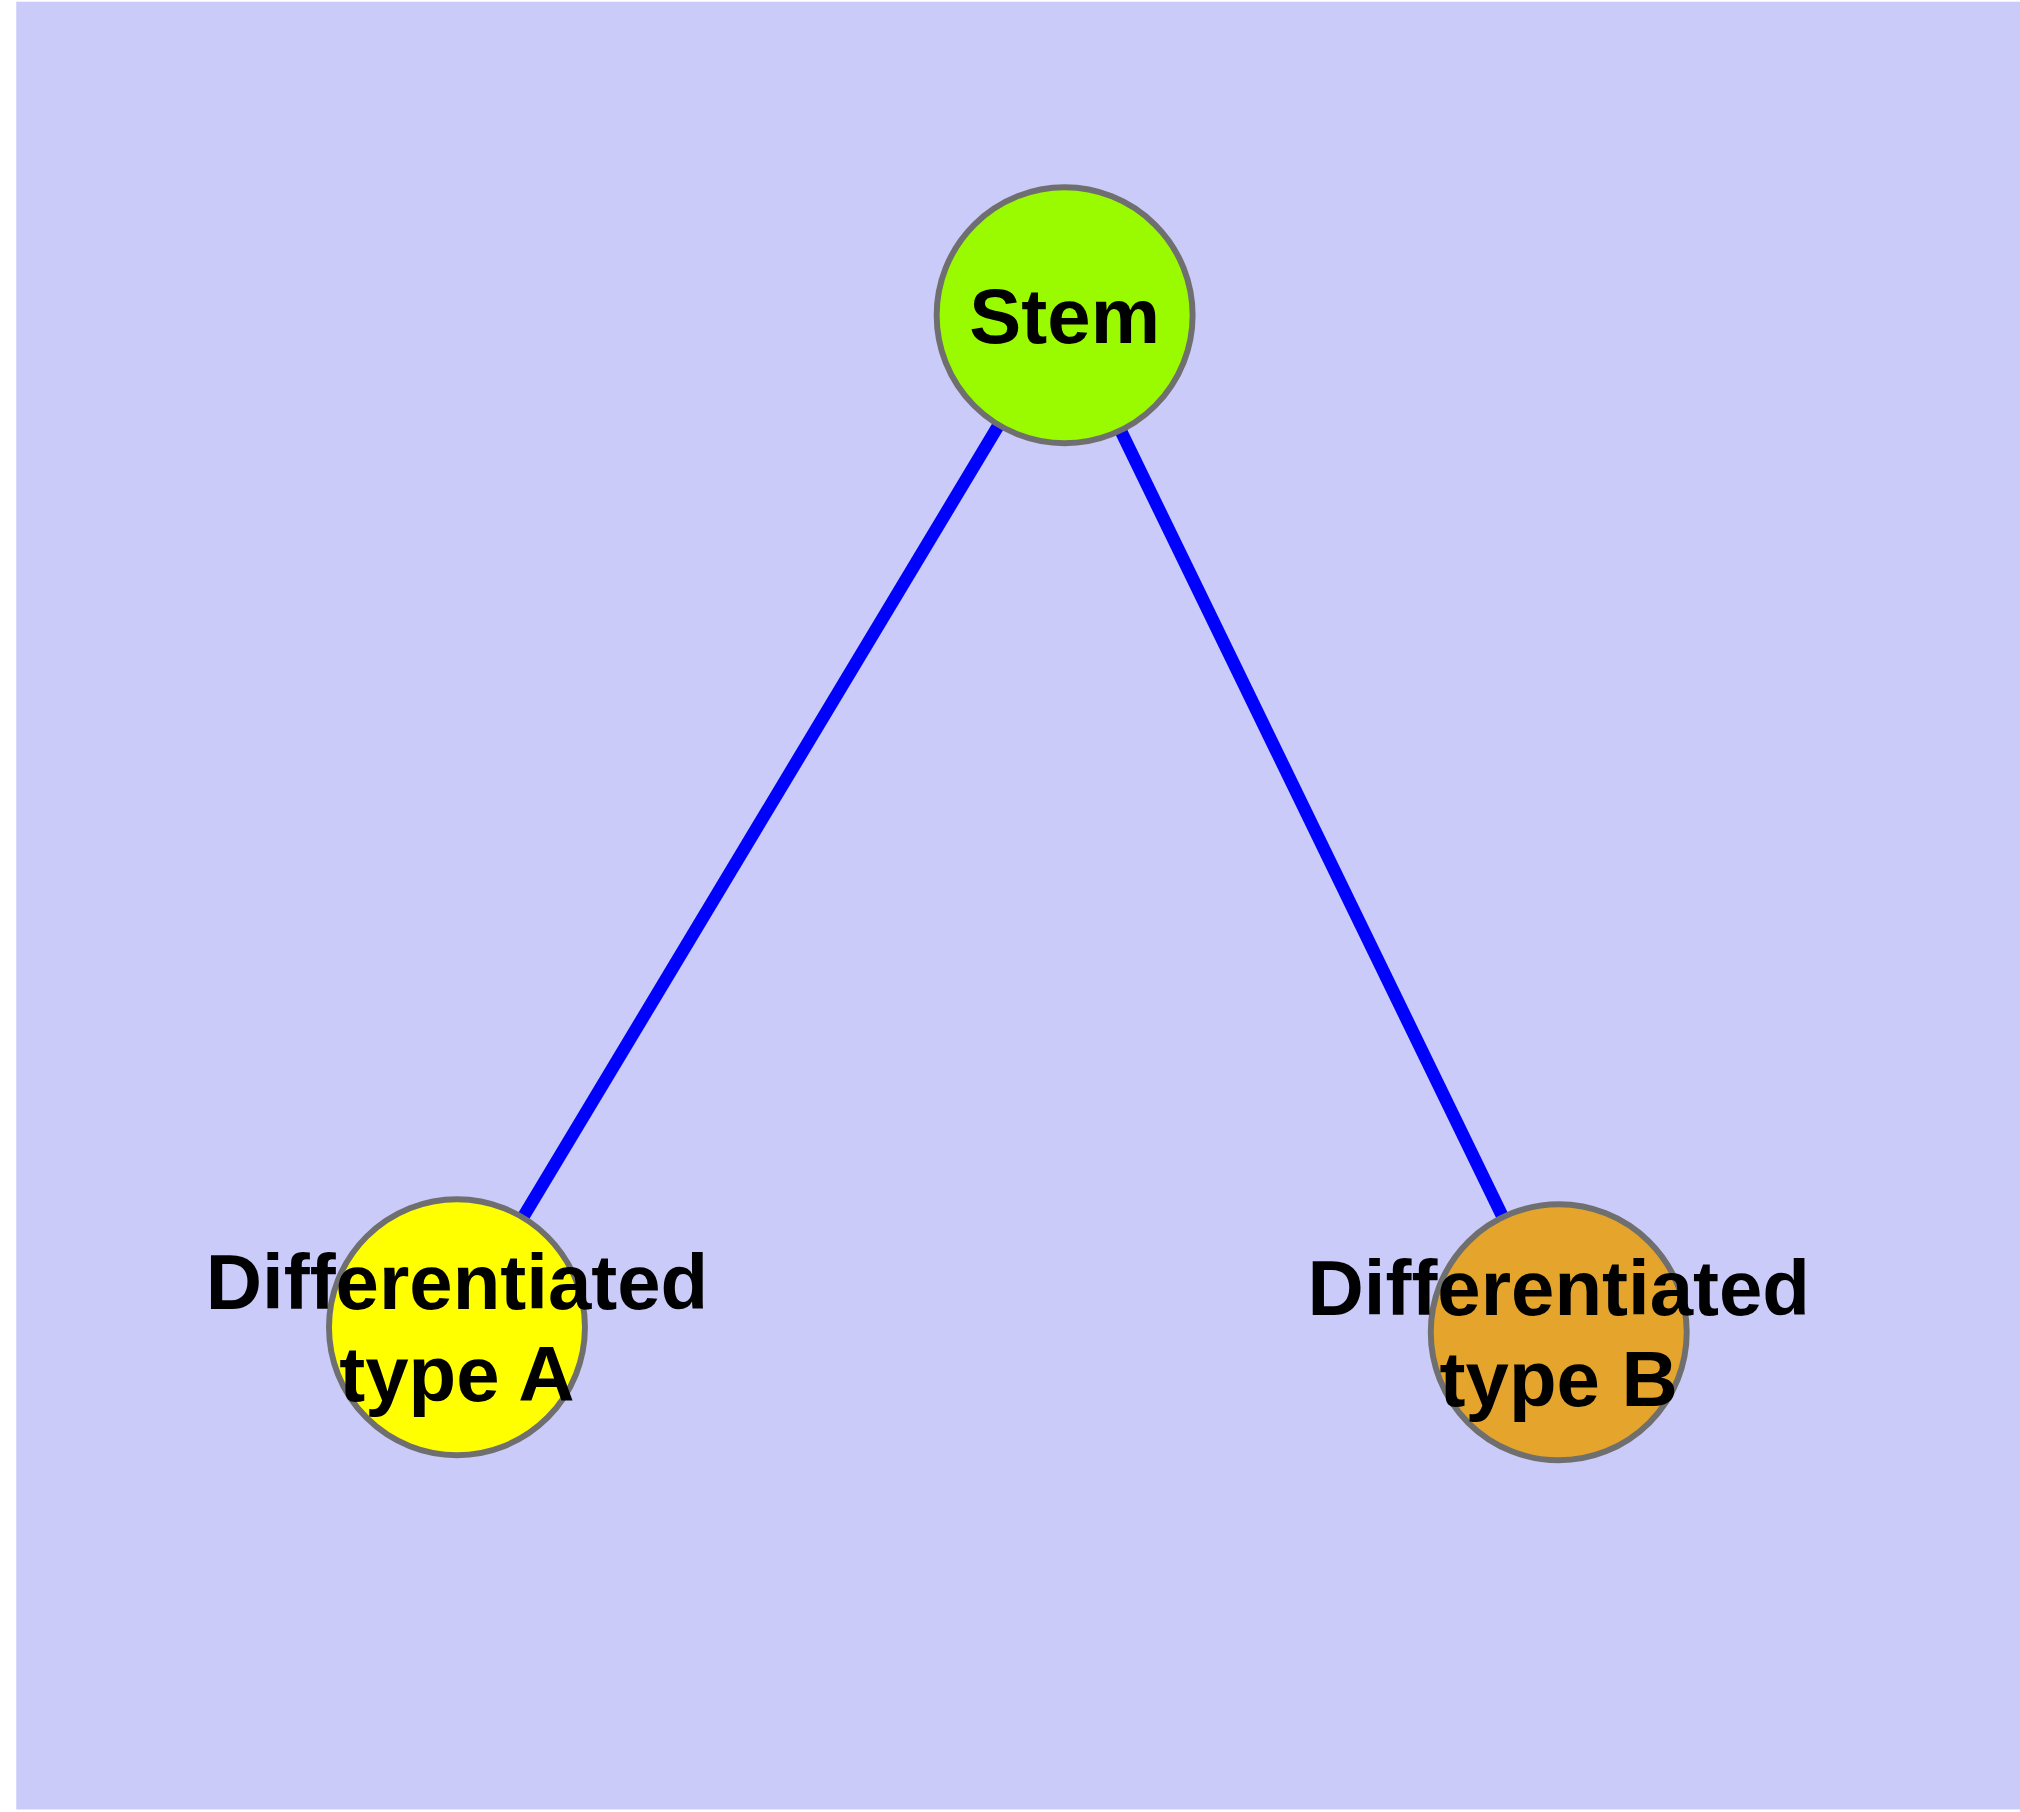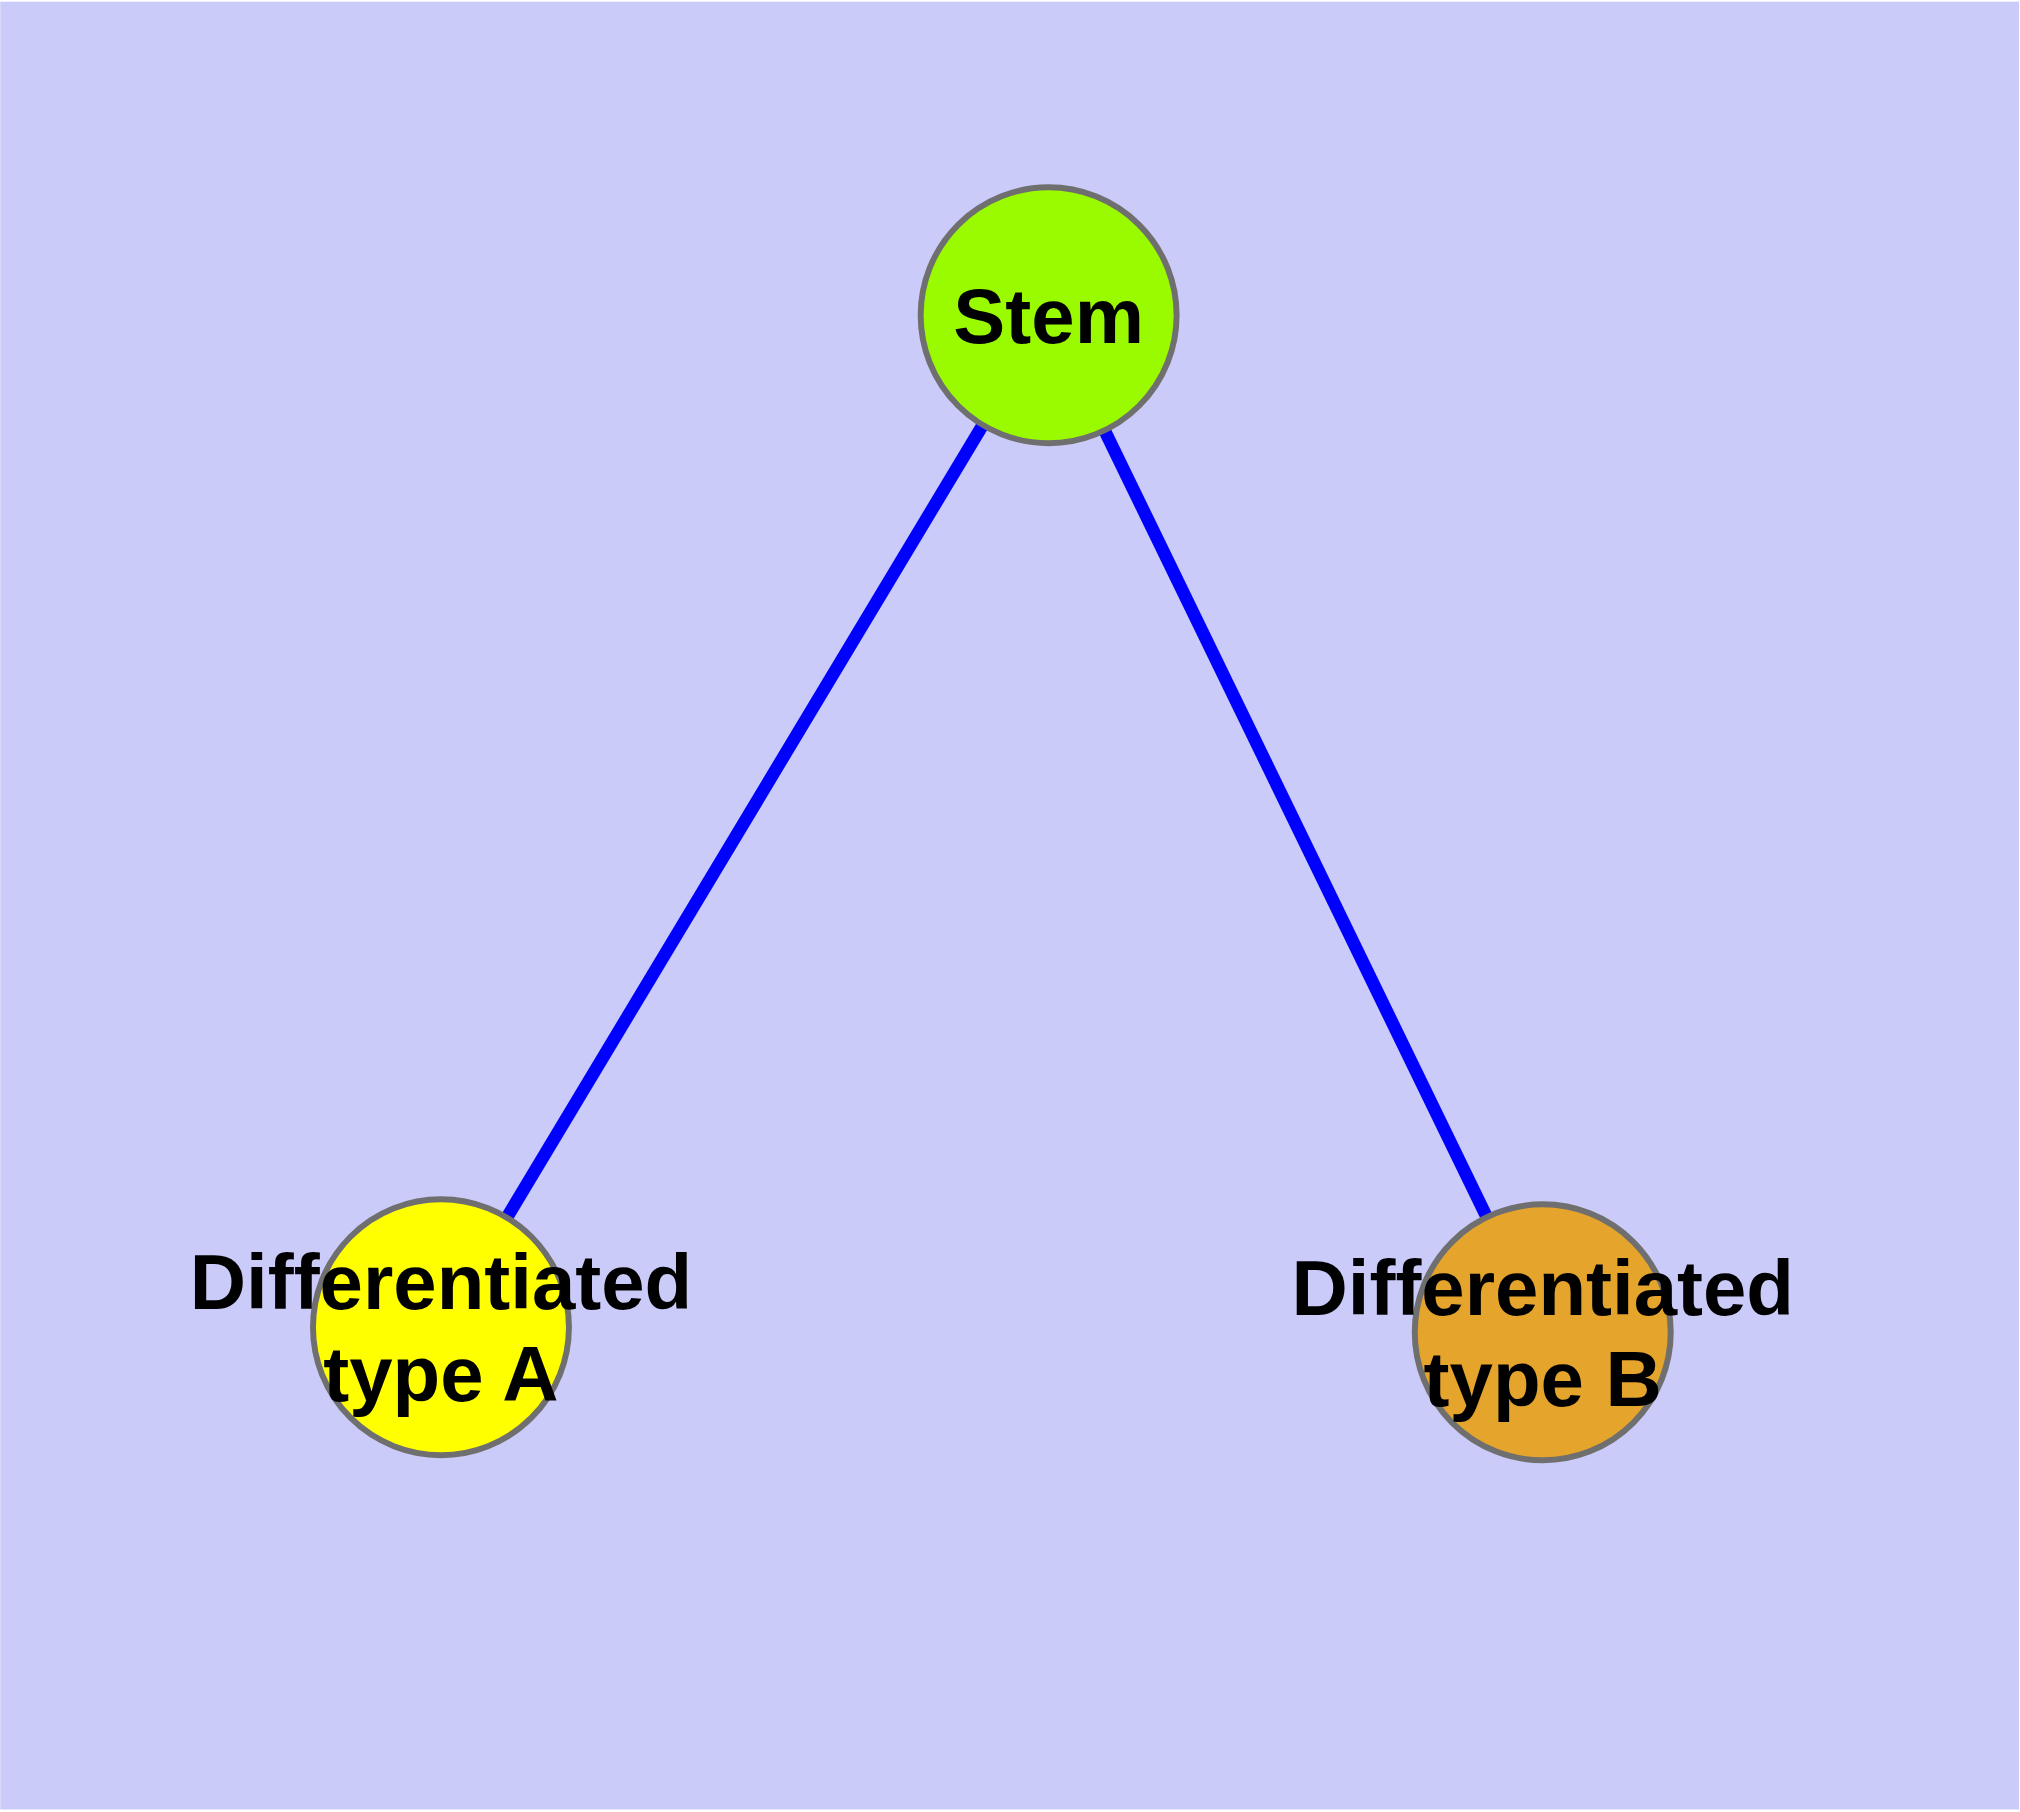--- a/index.html
+++ b/index.html
@@ -7,20 +7,21 @@
     padding: 0;
     background: #ffffff;
     width: 2021px;
     height: 1812px;
     overflow: hidden;
   }
   .stage {
     position: relative;
     width: 1974px;
     height: 1812px;
+    margin-left: 16px;
   }
   svg.graph {
     display: block;
     width: 2021px;
     height: 1812px;
   }
   .node-label {
     font-family: "Liberation Sans", sans-serif;
     font-weight: bold;
     font-size: 92px;

